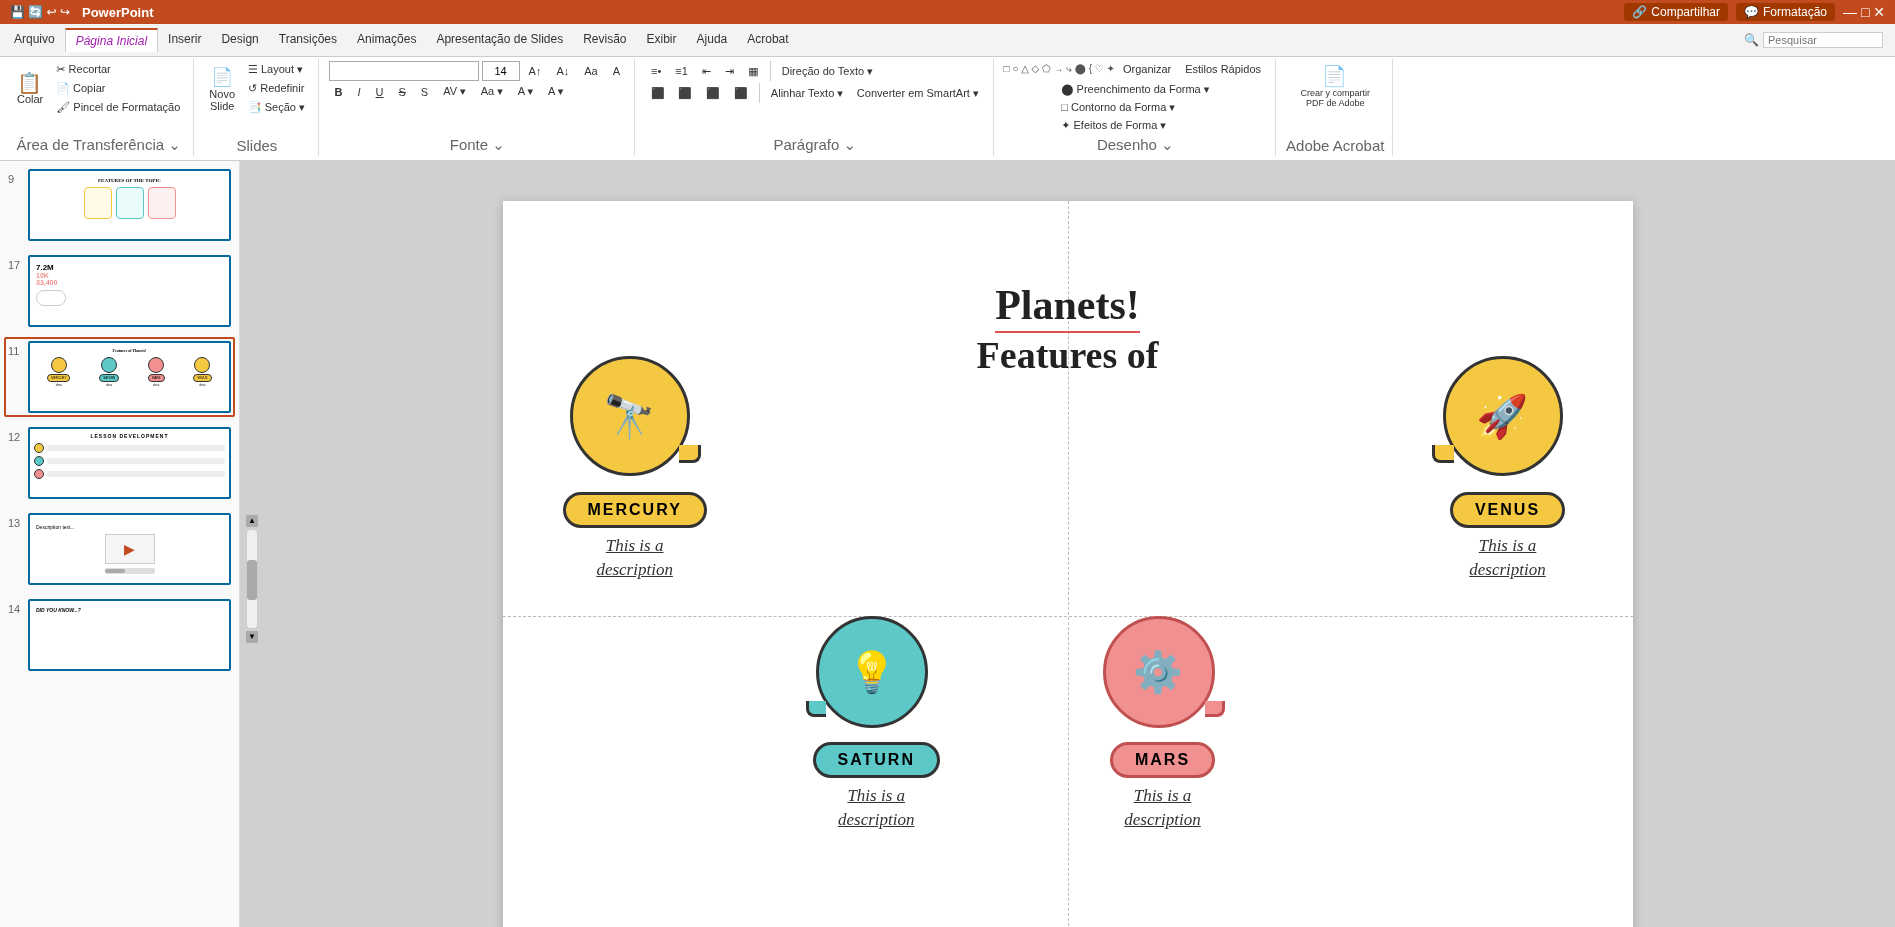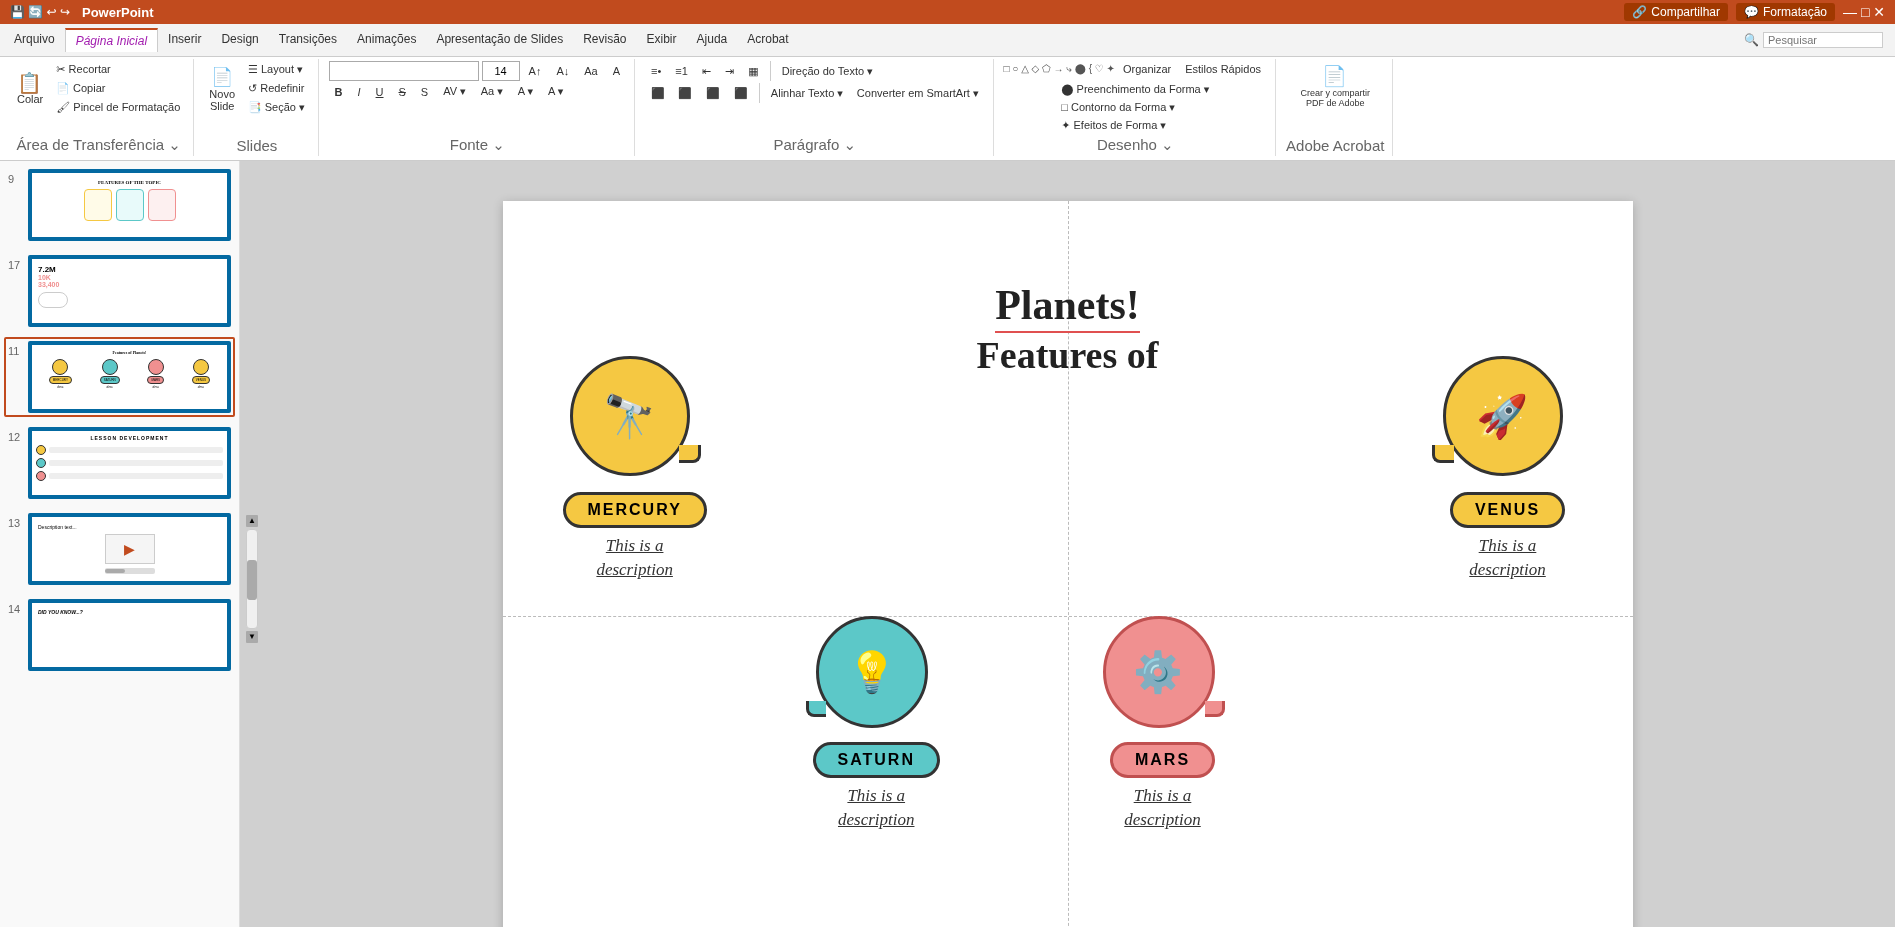--- a/index.html
+++ b/index.html
@@ -21,21 +21,21 @@
     .top-bar-right { display: flex; align-items: center; gap: 8px; }
 
     
     .main-layout { display: flex; width: 100%; height: calc(927px - 92px); }
 
     
     .sidebar { width: 240px; background: #f9f9f9; border-right: 1px solid #ddd; overflow-y: auto; padding: 4px; flex-shrink: 0; }
     .slide-thumb { border: 2px solid transparent; border-radius: 2px; margin-bottom: 6px; display: flex; gap: 6px; align-items: flex-start; cursor: pointer; padding: 2px; }
     .slide-thumb.active { border-color: #c14b1e; }
     .slide-num { font-size: 11px; color: #666; min-width: 14px; margin-top: 4px; }
-    .slide-preview { flex: 1; background: white; border: 4px solid #0369a1; border-radius: 2px; overflow: hidden; position: relative; }
+    .slide-preview { flex: 1; background: white; border: 2px solid #0369a1; border-radius: 2px; overflow: hidden; position: relative; }
     .thumb-content { width: 100%; aspect-ratio: 16/9; background: white; display: flex; align-items: center; justify-content: center; overflow: hidden; }
 
     
     .canvas-area { flex: 1; background: #d0d0d0; display: flex; align-items: center; justify-content: center; overflow: hidden; position: relative; }
     .slide-canvas { background: white; width: 1130px; height: 755px; position: relative; box-shadow: 0 2px 10px rgba(0,0,0,0.2); }
 
     
     .planet-item { position: absolute; display: flex; flex-direction: column; align-items: center; gap: 6px; }
 
     

